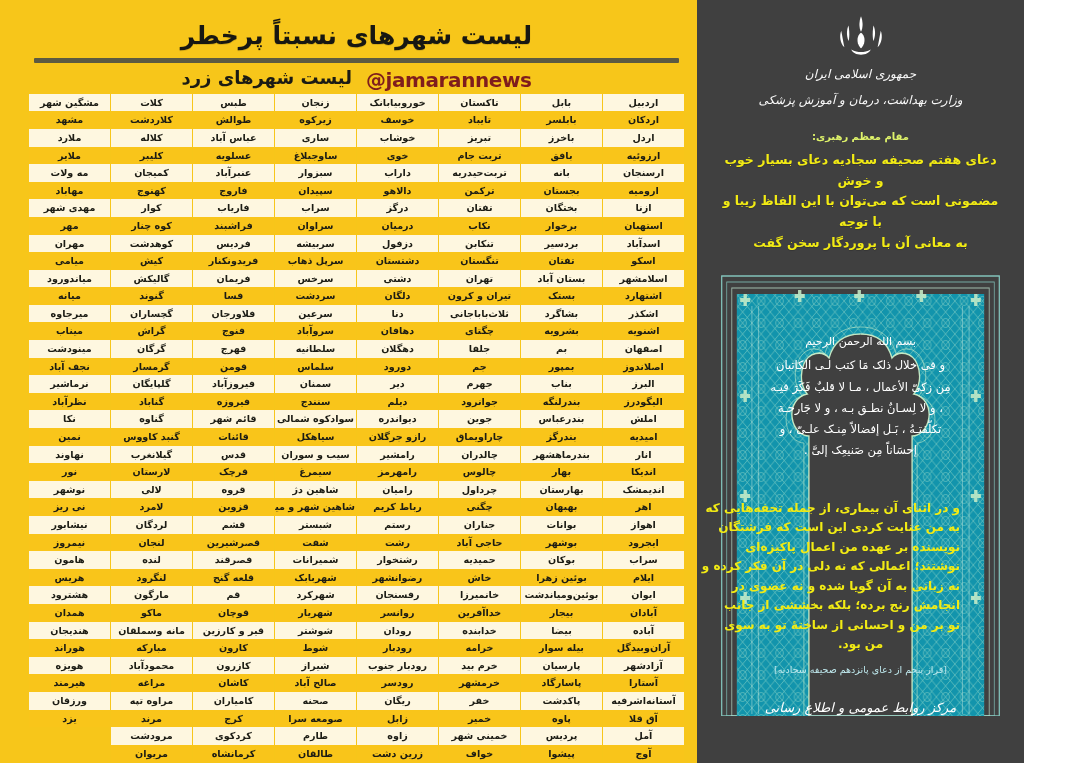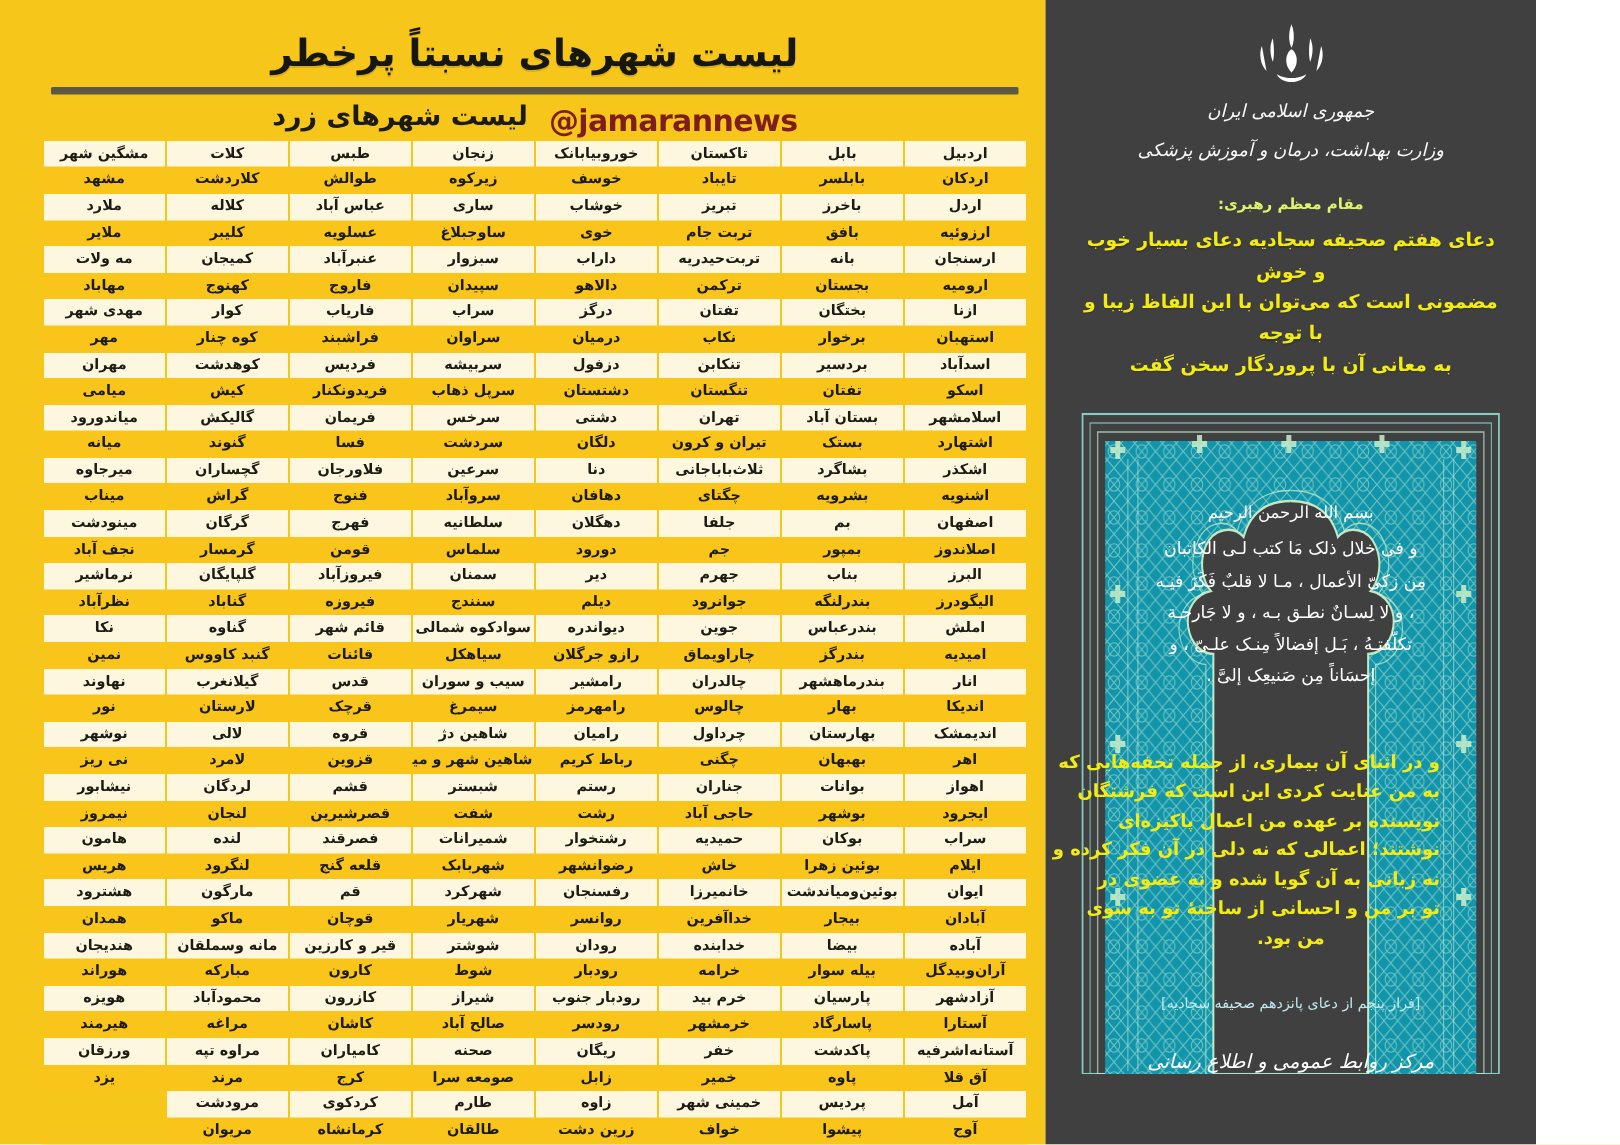--- a/index.html
+++ b/index.html
@@ -728,20 +728,21 @@
             <div class="arabic-line">إحسَاناً مِن صَنیعِک إلیَّ .</div>
           </div>
       </div>
 
       <div class="persian-block">
           <div class="persian-line">و در اثنای آن بیماری، از جمله تحفه‌هایی که</div>
           <div class="persian-line">به من عنایت کردی این است که فرشتگان</div>
           <div class="persian-line">نویسنده بر عهده من اعمال پاکیزه‌ای</div>
           <div class="persian-line">نوشتند؛ اعمالی که نه دلی در آن فکر کرده و</div>
           <div class="persian-line">نه زبانی به آن گویا شده و نه عضوی در</div>
+          <div class="persian-line">انجامش رنج برده؛ بلکه بخششی از جانب</div>
           <div class="persian-line">تو بر من و احسانی از ساختهٔ تو به سوی</div>
           <div class="persian-line">من بود.</div>
         </div>
 
       <div class="citation">[فراز پنجم از دعای پانزدهم صحیفه سجادیه]</div>
     </div>
 
     <div class="signature">مرکز روابط عمومی و اطلاع رسانی</div>
 
   </div>

